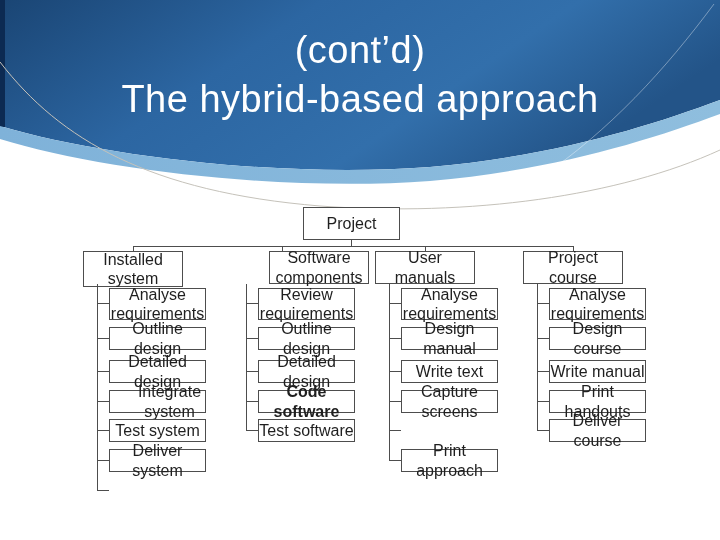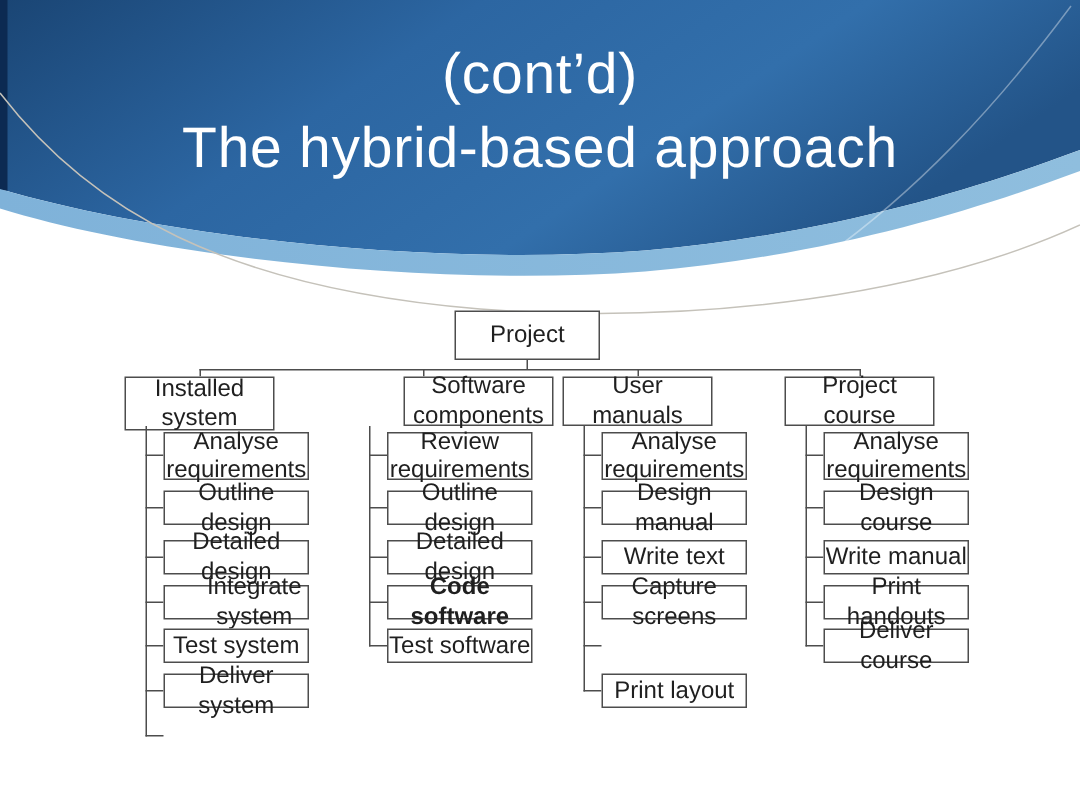--- a/index.html
+++ b/index.html
@@ -97,21 +97,21 @@
       <div class="wbs-box" style="left: 401px; top: 288px; width: 97px; height: 32px;">Analyse
 requirements</div>
       <div class="conn" style="left: 389px; top: 338px; width: 12px; height: 1px;"></div>
       <div class="wbs-box" style="left: 401px; top: 327px; width: 97px; height: 23px;">Design manual</div>
       <div class="conn" style="left: 389px; top: 371px; width: 12px; height: 1px;"></div>
       <div class="wbs-box" style="left: 401px; top: 360px; width: 97px; height: 23px;">Write text</div>
       <div class="conn" style="left: 389px; top: 401px; width: 12px; height: 1px;"></div>
       <div class="wbs-box" style="left: 401px; top: 390px; width: 97px; height: 23px;">Capture screens</div>
       <div class="conn" style="left: 389px; top: 430px; width: 12px; height: 1px;"></div>
       <div class="conn" style="left: 389px; top: 460px; width: 12px; height: 1px;"></div>
-      <div class="wbs-box" style="left: 401px; top: 449px; width: 97px; height: 23px;">Print layout</div>
+      <div class="wbs-box" style="left: 401px; top: 449px; width: 97px; height: 23px;">Print approach</div>
       <div class="conn" style="left: 573px; top: 246px; width: 1px; height: 5px;"></div>
       <div class="wbs-box" style="left: 523px; top: 251px; width: 100px; height: 33px;">Project
 course</div>
       <div class="conn" style="left: 537px; top: 284px; width: 1px; height: 147px;"></div>
       <div class="conn" style="left: 537px; top: 303px; width: 12px; height: 1px;"></div>
       <div class="wbs-box" style="left: 549px; top: 288px; width: 97px; height: 32px;">Analyse
 requirements</div>
       <div class="conn" style="left: 537px; top: 338px; width: 12px; height: 1px;"></div>
       <div class="wbs-box" style="left: 549px; top: 327px; width: 97px; height: 23px;">Design course</div>
       <div class="conn" style="left: 537px; top: 371px; width: 12px; height: 1px;"></div>

